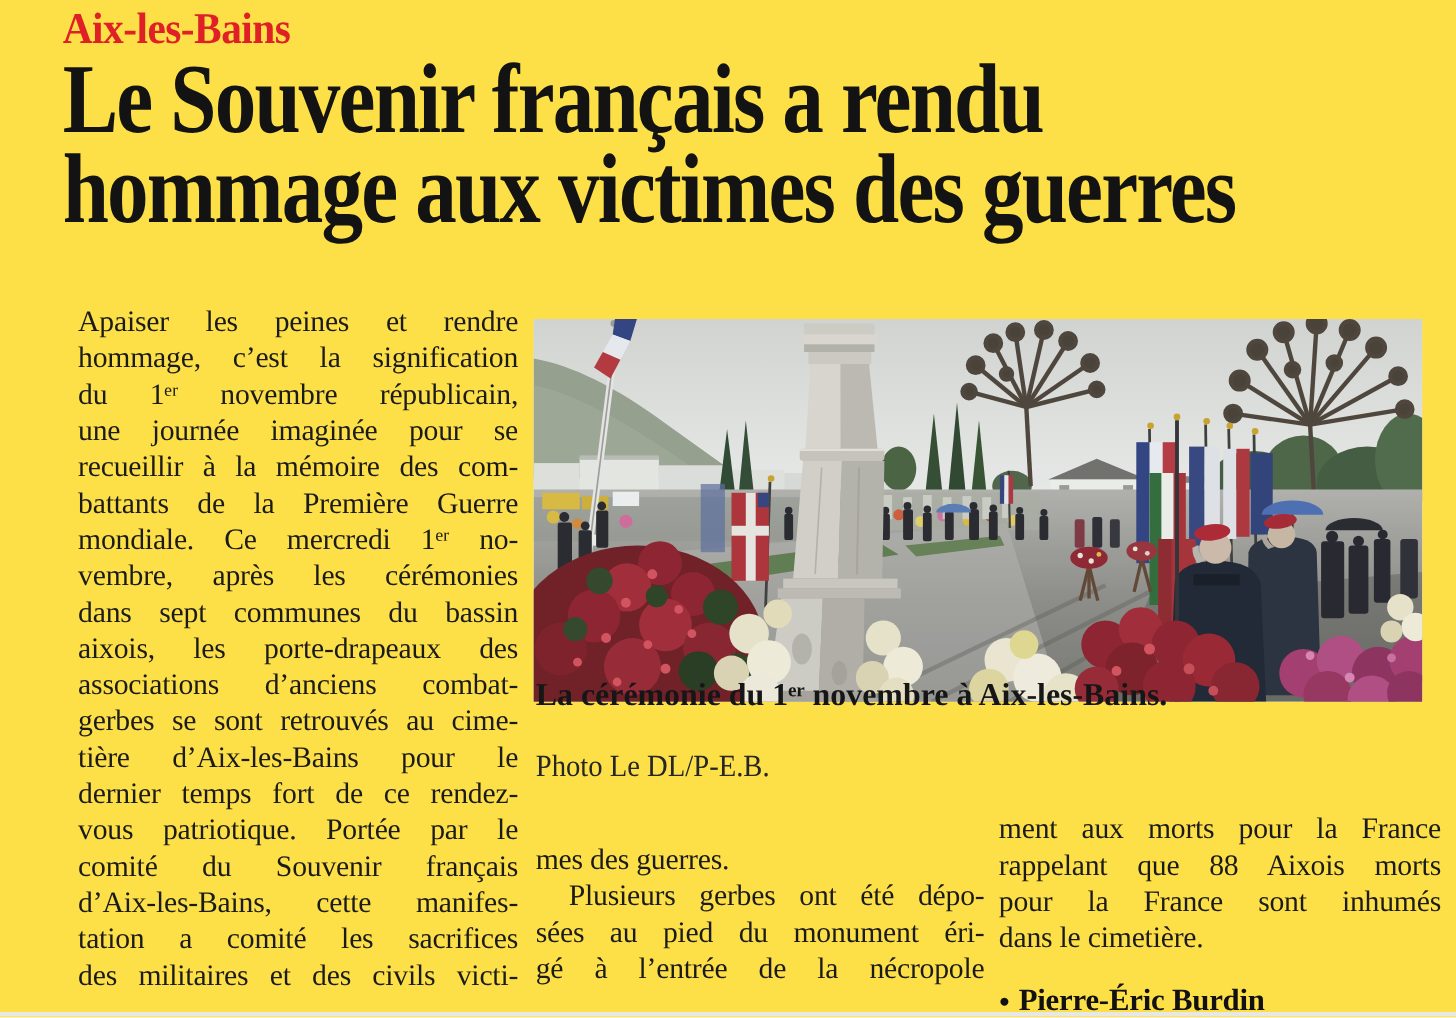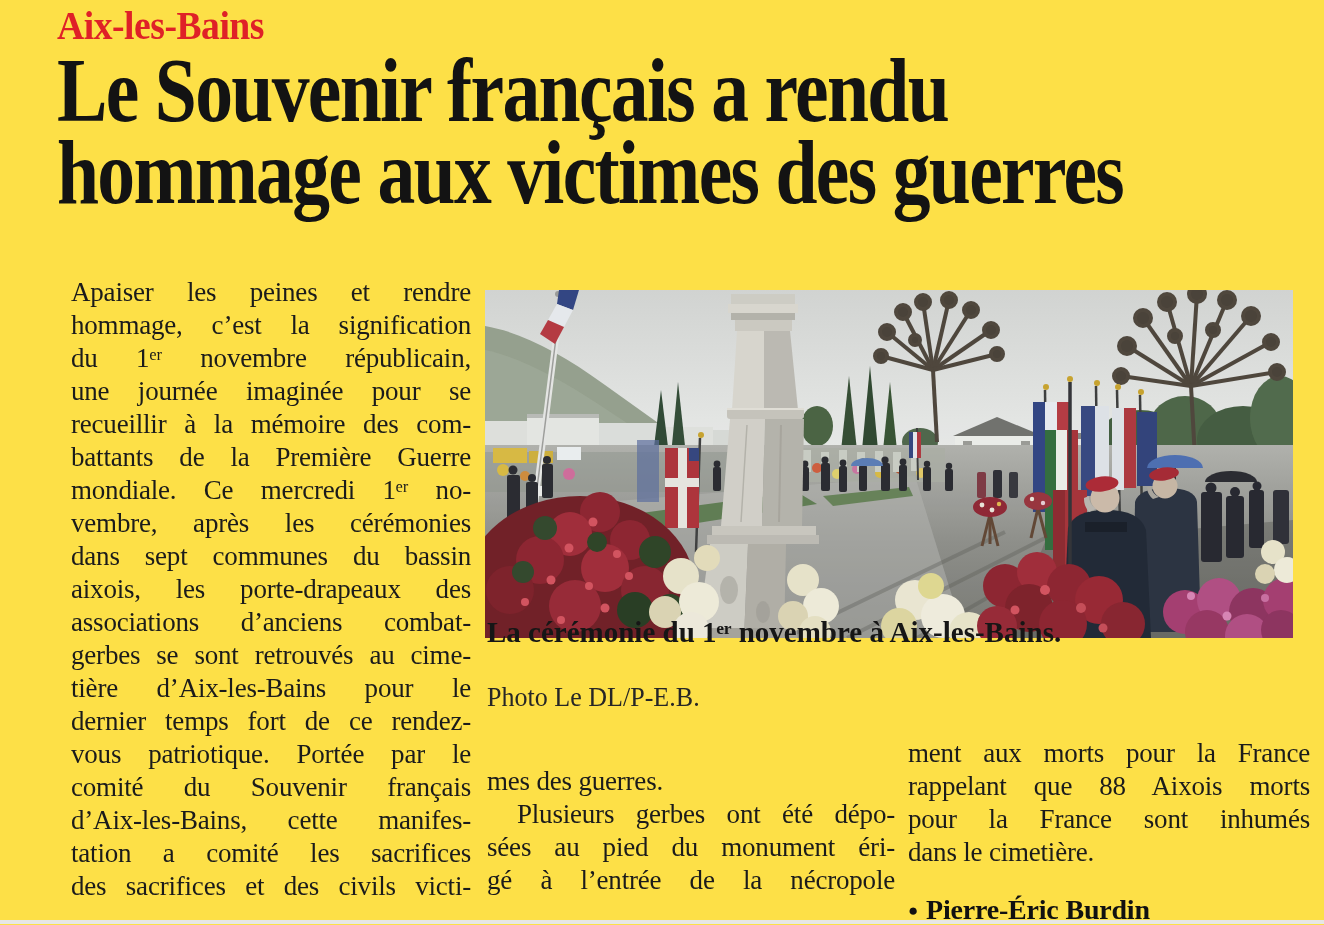--- a/index.html
+++ b/index.html
@@ -48,21 +48,21 @@
       <div class="bline">dans sept communes du bassin</div>
       <div class="bline">aixois, les porte-drapeaux des</div>
       <div class="bline">associations d’anciens combat-</div>
       <div class="bline">gerbes se sont retrouvés au cime-</div>
       <div class="bline">tière d’Aix-les-Bains pour le</div>
       <div class="bline">dernier temps fort de ce rendez-</div>
       <div class="bline">vous patriotique. Portée par le</div>
       <div class="bline">comité du Souvenir français</div>
       <div class="bline">d’Aix-les-Bains, cette manifes-</div>
       <div class="bline">tation a comité les sacrifices</div>
-      <div class="bline">des sacrifices et des civils victi-</div>
+      <div class="bline">des militaires et des civils victi-</div>
     </div>
 
   <div class="photo">
     <svg width="808" height="348" viewBox="0 0 808 348" xmlns="http://www.w3.org/2000/svg">
       <defs>
         <linearGradient id="sky" x1="0" y1="0" x2="0" y2="1">
           <stop offset="0" stop-color="#d3d4d2"></stop>
             <stop offset="1" stop-color="#ecedeb"></stop>
         </linearGradient>
         <linearGradient id="pave" x1="0" y1="0" x2="0" y2="1">

